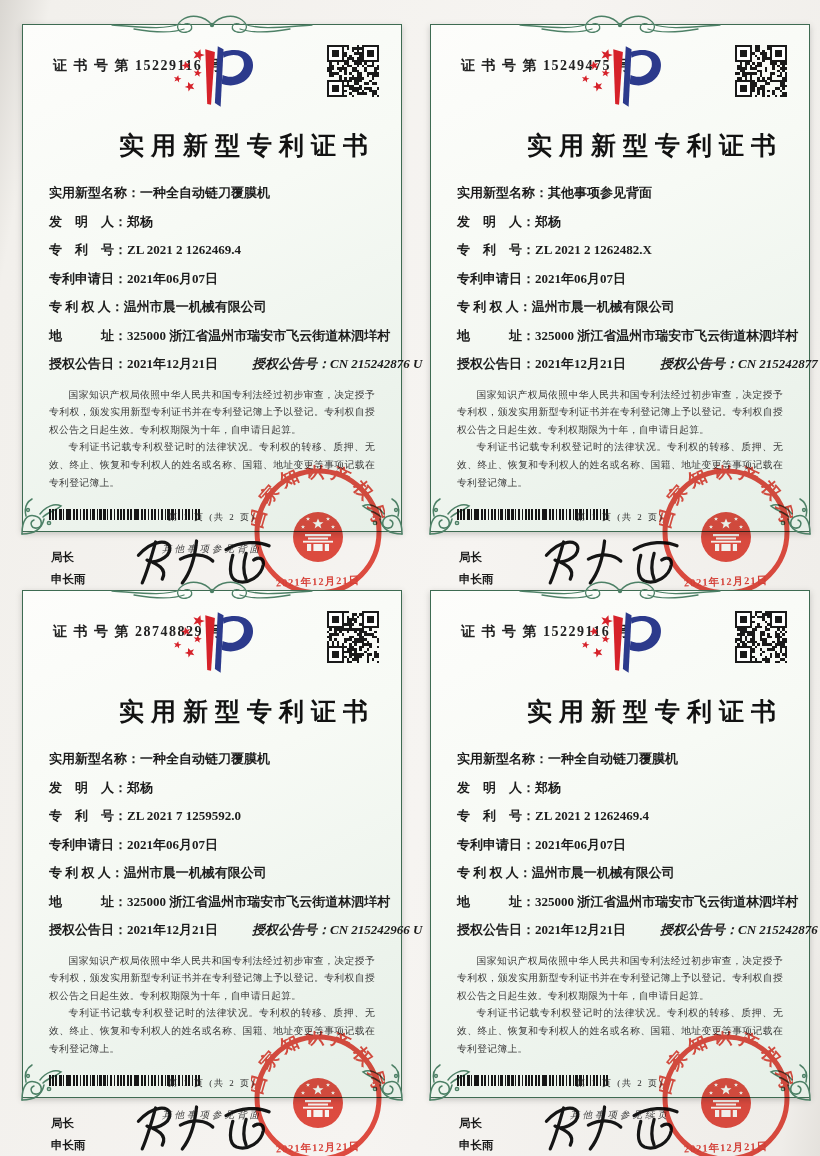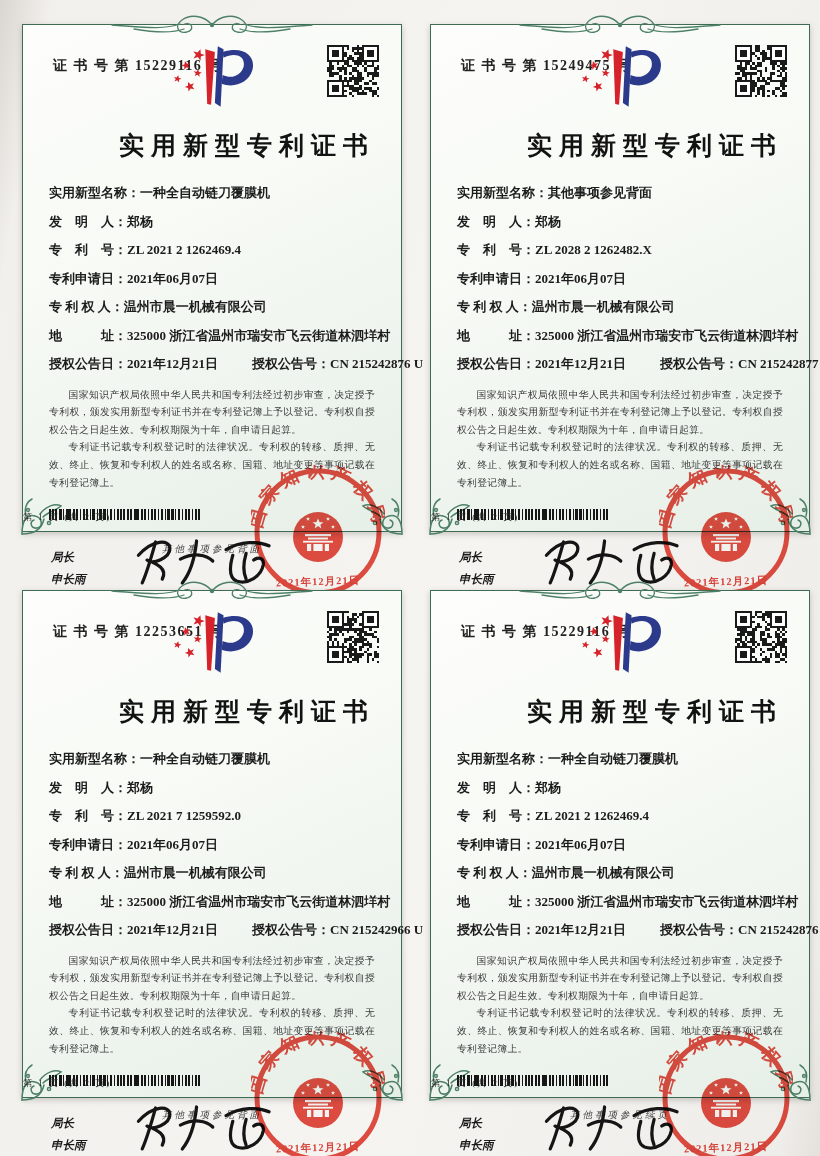--- a/index.html
+++ b/index.html
@@ -33,40 +33,40 @@
   .logo{position:absolute;left:50%;top:0;transform:translateX(-50%);width:96px;height:68px;}
   .qr{position:absolute;right:-4px;top:2px;width:52px;height:52px;}
   .qr svg{width:100%;height:100%;}
   .title{
     margin-top:16px;text-align:right;font-size:25px;font-weight:700;
     letter-spacing:7px;color:#121212;white-space:nowrap;text-indent:7px;
   }
   .fields{margin-top:24px;color:#1c1c1c;}
   .row{display:flex;font-size:13px;font-weight:600;line-height:1;margin-bottom:15.5px;white-space:nowrap;}
   .row .lab{white-space:pre;}
-  .row .pair2{margin-left:34px;display:flex;}
+  .row .pair2{margin-left:34px;display:flex;font-style:italic;}
   .legal{margin-top:12px;font-size:9.8px;line-height:1.8;color:#3a3a3a;letter-spacing:.3px;}
   .legal p{margin:0;text-indent:2em;text-align:justify;}
   .sign{position:relative;height:124px;margin-top:4px;}
   .barcode{
     position:absolute;left:0;top:14px;width:152px;height:11px;
     background:
       repeating-linear-gradient(90deg,#161616 0 1.6px,transparent 1.6px 3.4px),
       repeating-linear-gradient(90deg,#161616 0 1px,transparent 1px 6.2px);
   }
-  .director{position:absolute;left:2px;top:52px;font-size:11.5px;font-weight:700;color:#1a1a1a;line-height:1.9;font-style:italic;}
+  .director{position:absolute;left:2px;top:52px;font-size:11.5px;font-weight:700;color:#1a1a1a;line-height:1.9;}
   .signature{position:absolute;left:78px;top:34px;width:162px;height:64px;}
   .seal{position:absolute;right:-10px;top:-30px;width:134px;height:134px;opacity:.9;mix-blend-mode:multiply;}
   .seal svg.stamp{width:134px;height:134px;}
   .seal-date{
     position:absolute;left:-6px;right:-6px;bottom:10px;text-align:center;
     color:#dd2f26;font-size:10.5px;font-weight:700;letter-spacing:1px;
     transform:rotate(-2deg);white-space:nowrap;
   }
-  .pageno{position:absolute;left:0;bottom:7px;width:100%;text-align:left;font-size:9px;letter-spacing:2px;color:#2a2a2a;}
+  .pageno{position:absolute;left:0;bottom:7px;width:100%;text-align:center;font-size:9px;letter-spacing:2px;color:#2a2a2a;}
   .footnote{
     margin-top:11px;min-height:13px;text-align:center;font-size:9.5px;font-style:italic;
     letter-spacing:3px;color:#3d3d3d;
   }
   .hidden-defs{position:absolute;width:0;height:0;overflow:hidden;}
 </style>
 </head>
 <body>
 
 <svg class="hidden-defs" aria-hidden="true">
@@ -571,21 +571,21 @@
         <div class="row">
           <span class="lab">实用新型名称：</span>
           <span class="val">其他事项参见背面</span>
         </div>
         <div class="row">
           <span class="lab">发　明　人：</span>
           <span class="val">郑杨</span>
         </div>
         <div class="row">
           <span class="lab">专　利　号：</span>
-          <span class="val">ZL 2028 2 1262482.X</span>
+          <span class="val">ZL 2021 2 1262482.X</span>
         </div>
         <div class="row">
           <span class="lab">专利申请日：</span>
           <span class="val">2021年06月07日</span>
         </div>
         <div class="row">
           <span class="lab">专 利 权 人：</span>
           <span class="val">温州市晨一机械有限公司</span>
         </div>
         <div class="row">
@@ -637,21 +637,21 @@
       <svg class="corner bl" viewBox="0 0 46 46">
           <use href="#corner-g"></use>
         </svg>
       <svg class="corner br" viewBox="0 0 46 46">
           <use href="#corner-g"></use>
         </svg>
 
       <div class="head">
         <div class="certno">
           <span>证 书 号 第</span>
-          <span>12253651</span>
+          <span>28748829</span>
           <span>号</span>
         </div>
         <svg class="logo" viewBox="0 0 100 70">
             <use href="#logo-g"></use>
           </svg>
         <div class="qr"><svg viewBox="0 0 21 21" shape-rendering="crispEdges" fill="#1a1a1a">
               <rect x="0" y="0" width="7" height="7"></rect>
               <rect x="1" y="1" width="5" height="5" fill="#fff"></rect>
               <rect x="2" y="2" width="3" height="3"></rect>
               <rect x="14" y="0" width="7" height="7"></rect>

